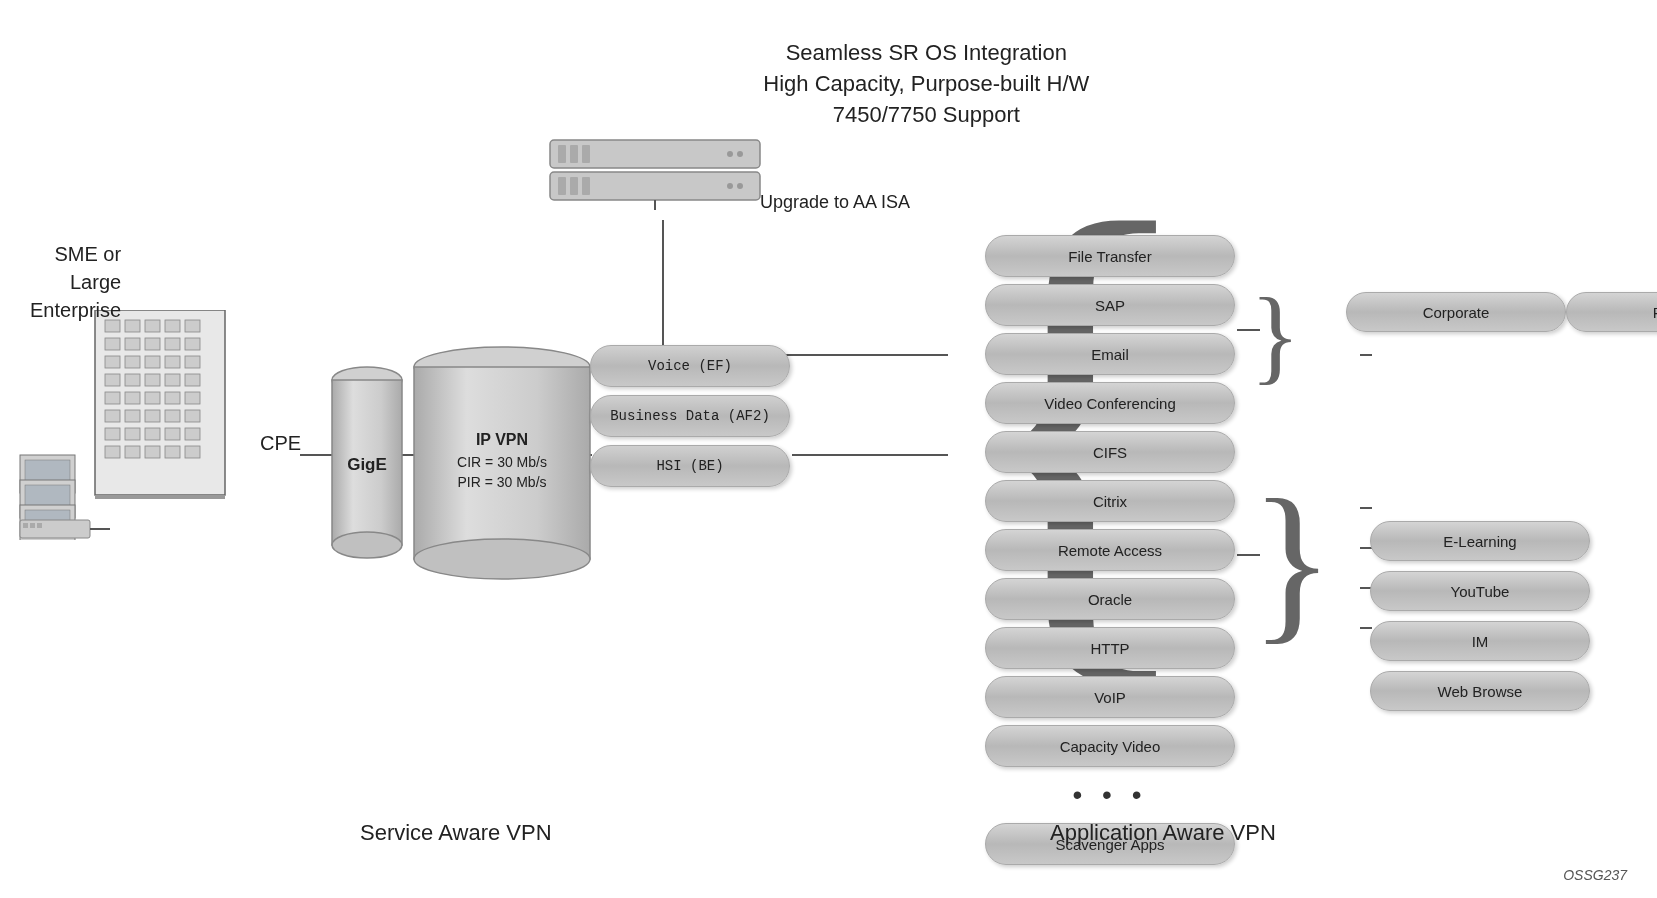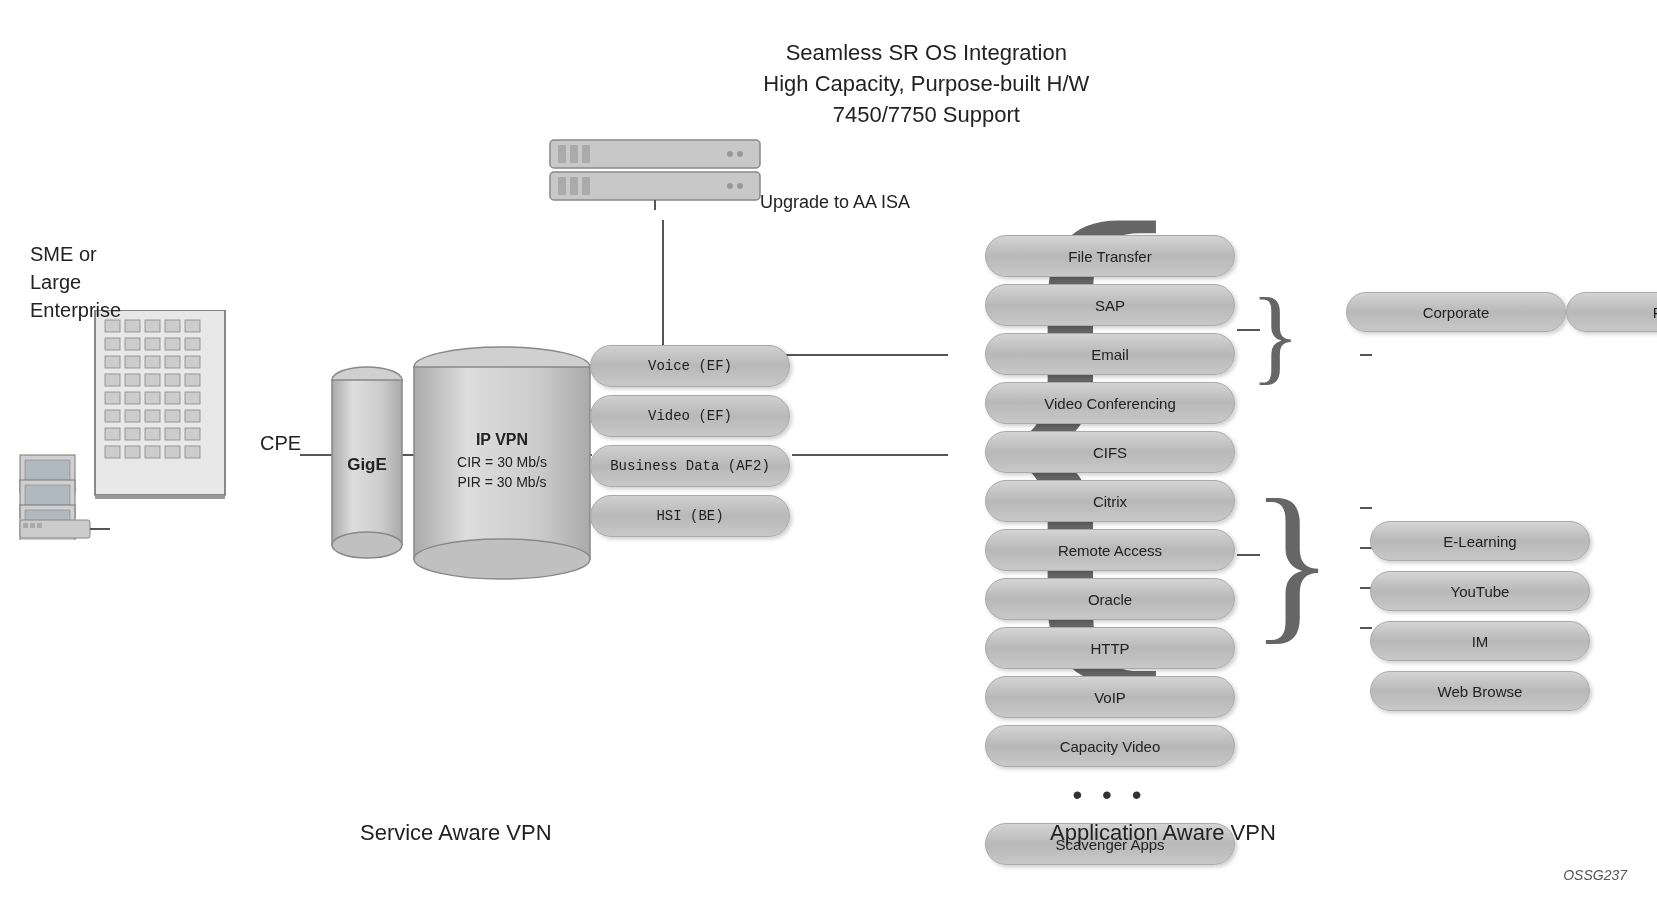--- a/index.html
+++ b/index.html
@@ -29,21 +29,21 @@
       color: #222;
       line-height: 1.4;
       margin-top: 20px;
     }
 
     
     .sme-label {
       position: absolute;
       top: 240px;
       left: 30px;
-      text-align: left;
+      text-align: right;
       font-size: 20px;
       color: #222;
       line-height: 1.4;
     }
 
     
     .enterprise-svg {
       position: absolute;
       top: 310px;
       left: 15px;
@@ -385,21 +385,20 @@
         </linearGradient>
       </defs>
       <text x="92" y="100" text-anchor="middle" font-size="16" font-weight="bold" fill="#222">IP VPN</text>
       <text x="92" y="122" text-anchor="middle" font-size="14" fill="#222">CIR = 30 Mb/s</text>
       <text x="92" y="142" text-anchor="middle" font-size="14" fill="#222">PIR = 30 Mb/s</text>
     </svg>
   </div>
 
   <div class="vpn-pills">
     <div class="pill">Voice (EF)</div>
-    <div class="pill">Video (EF)</div>
     <div class="pill">Business Data (AF2)</div>
     <div class="pill">HSI (BE)</div>
   </div>
 
   <div style="position:absolute; top:230px; left:938px; font-size:560px; color:#666; line-height:0.68; font-weight:100; font-family:serif;">{</div>
 
   <div class="app-pills">
     <div class="app-pill">File Transfer</div>
     <div class="app-pill">SAP</div>
     <div class="app-pill">Email</div>

